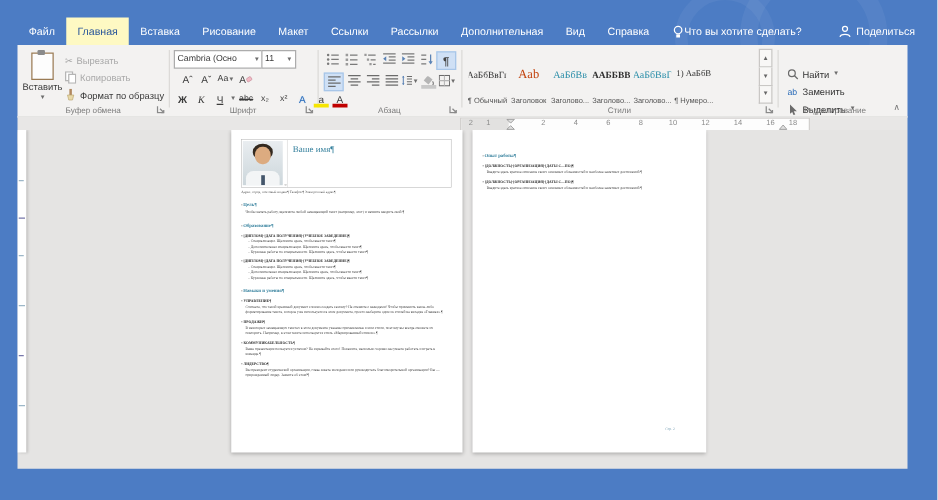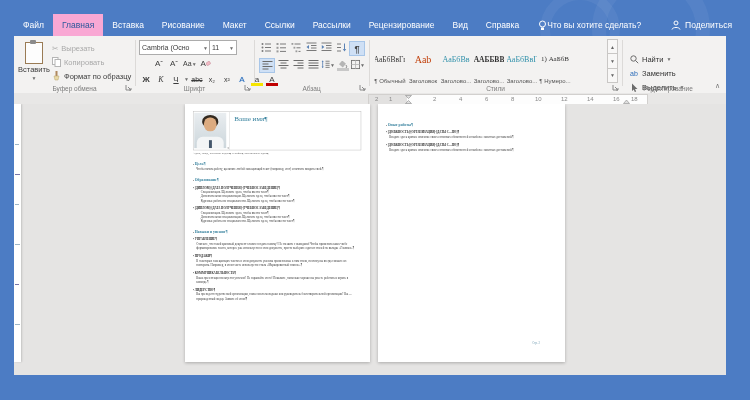--- a/index.html
+++ b/index.html
@@ -7,21 +7,21 @@
        -webkit-font-smoothing:antialiased;}
   .app{position:relative;width:750px;height:400px;background:#4c7cc4;overflow:hidden;}
   .deco{position:absolute;border-radius:50%;border:14px solid rgba(255,255,255,0.05);}
   .deco.d1{width:90px;height:90px;right:40px;top:-30px;}
   .deco.d2{width:60px;height:60px;right:130px;top:-10px;border-width:10px;}
 
   
   .tabrow{position:absolute;left:14px;right:14px;top:14px;height:22px;display:flex;align-items:stretch;}
   .tabs{display:flex;}
   .tab{padding:0 9px;font-size:8.5px;line-height:22px;color:#fff;white-space:nowrap;cursor:default;}
-  .tab.active{background:#f9a8d4;color:#2b579a;}
+  .tab.active{background:#fef9c3;color:#2b579a;}
   .tellme{display:flex;align-items:center;margin-left:10px;color:#fff;font-size:8.5px;}
   .spacer{flex:1;}
   .share{display:flex;align-items:center;gap:4px;color:#fff;font-size:8.5px;padding-right:4px;}
 
   
   .ribbon{position:absolute;left:14px;top:36px;width:712px;height:57px;background:#f3f2f1;
           border-bottom:1px solid #d8d6d4;font-size:7.5px;color:#3b3b3b;}
   .rsep{position:absolute;top:4px;height:46px;width:1px;background:#dcdad8;}
   .glabel{position:absolute;bottom:1px;left:0;right:0;text-align:center;font-size:6.5px;color:#7b7b7b;}
   .launcher{position:absolute;right:3px;bottom:2px;width:7px;height:7px;}
@@ -39,21 +39,21 @@
   .clipb:after{content:"";position:absolute;left:-3px;top:3px;right:-3px;bottom:-2px;background:#c8a97e;z-index:-1;border-radius:1px;}
   .miniCol{position:absolute;left:38px;top:5px;}
   .minirow{display:flex;align-items:center;gap:3px;height:14px;white-space:nowrap;}
   .disabled{color:#a9a9a9;}
   .arrow{font-size:5px;color:#6d6d6d;}
 
   .combo{position:absolute;height:13px;background:#fff;border:1px solid #acacac;display:flex;align-items:center;
          font-size:7px;padding:0 2px;justify-content:space-between;white-space:nowrap;overflow:hidden;}
   .fontname{left:4px;top:4px;width:66px;}
   .fontsize{left:74px;top:4px;width:22px;}
-  .fbtnrow{position:absolute;left:17px;display:flex;gap:1px;}
+  .fbtnrow{position:absolute;left:8px;display:flex;gap:1px;}
   .fr2{top:21px;}
   .fr3{top:37px;left:4px;}
   .fbtn{min-width:12px;height:13px;display:flex;align-items:center;justify-content:center;font-size:8px;color:#3b3b3b;padding:0 1px;}
   .fbtn.sml{font-size:7px;}
   .bold{font-weight:bold;}
   .ital{font-style:italic;font-family:"Liberation Serif",serif;}
   .und{text-decoration:underline;}
   .strike{text-decoration:line-through;font-size:7px;}
   .cbar{position:relative;}
   .cbar i{position:absolute;left:1px;right:1px;bottom:0px;height:3px;font-style:normal;}
@@ -139,21 +139,21 @@
   <div class="tabrow">
     <div class="tabs">
 
     <div class="tab"><span>Файл</span></div>
         <div class="tab active"><span>Главная</span></div>
         <div class="tab"><span>Вставка</span></div>
         <div class="tab"><span>Рисование</span></div>
         <div class="tab"><span>Макет</span></div>
         <div class="tab"><span>Ссылки</span></div>
         <div class="tab"><span>Рассылки</span></div>
-        <div class="tab"><span>Рецензирование</span></div>
+        <div class="tab"><span>Дополнительная</span></div>
         <div class="tab"><span>Вид</span></div>
         <div class="tab"><span>Справка</span></div>
       </div>
     <div class="tellme">
       <svg class="svgi" width="9" height="11" viewBox="0 0 9 11">
           <circle cx="4.5" cy="4" r="3" fill="none" stroke="#fff" stroke-width="1"></circle>
           <rect x="3" y="7.5" width="3" height="2.5" fill="#fff"></rect>
         </svg>
       <span>Что вы хотите сделать?</span>
     </div>

